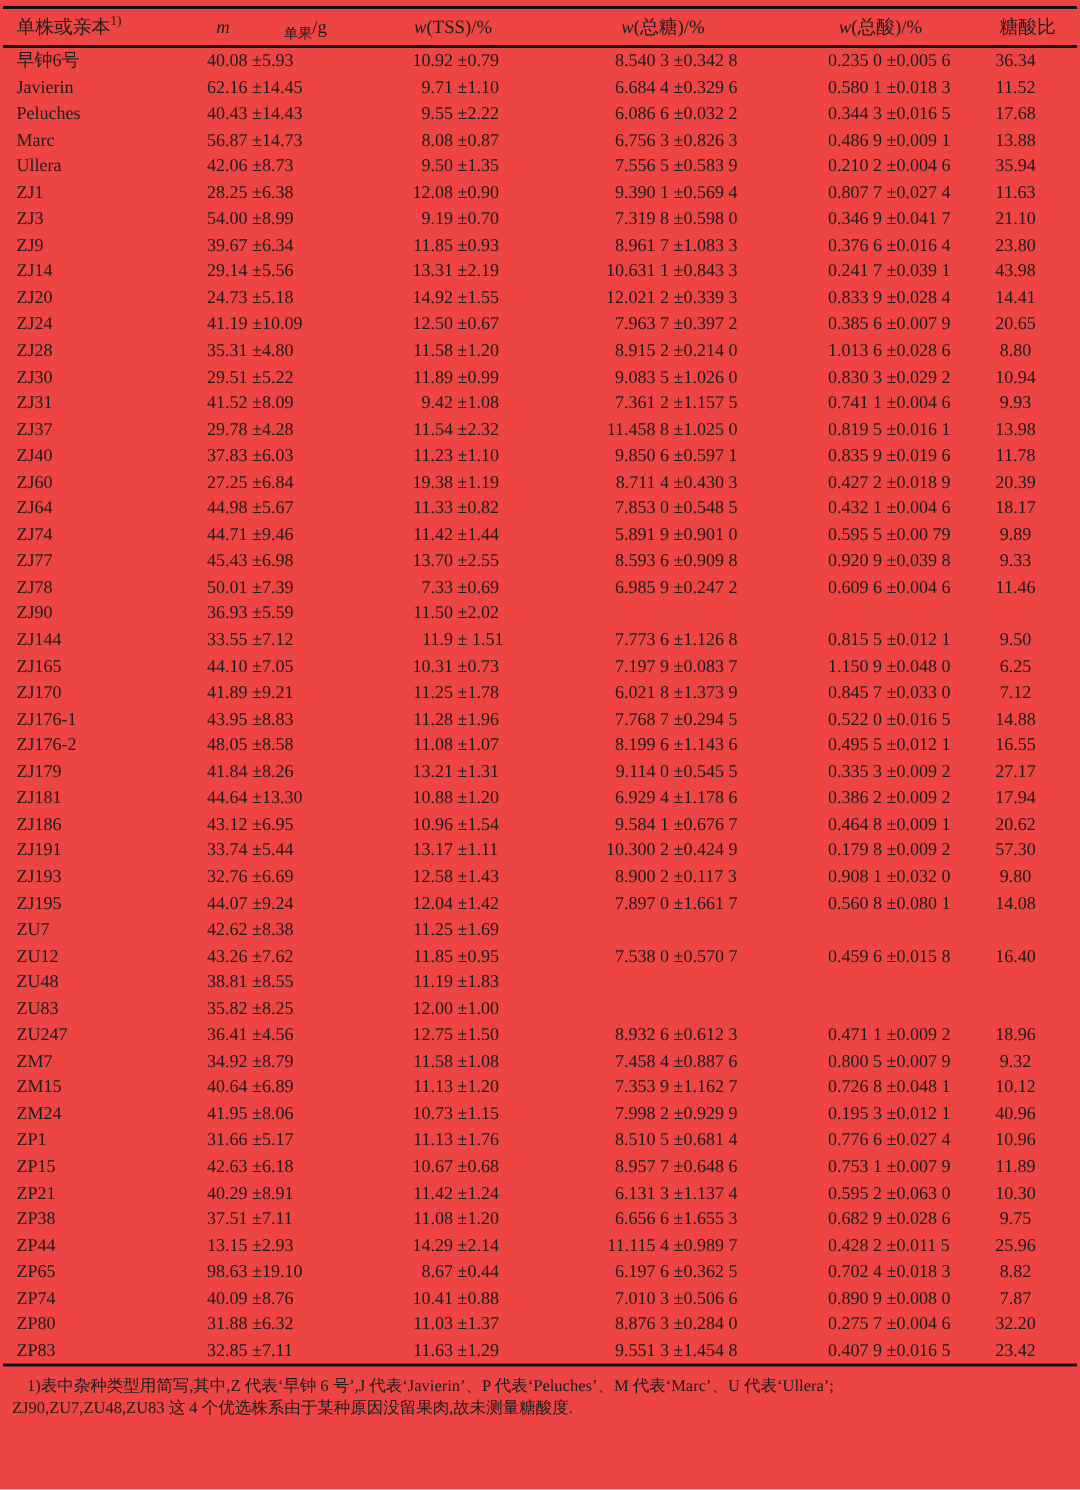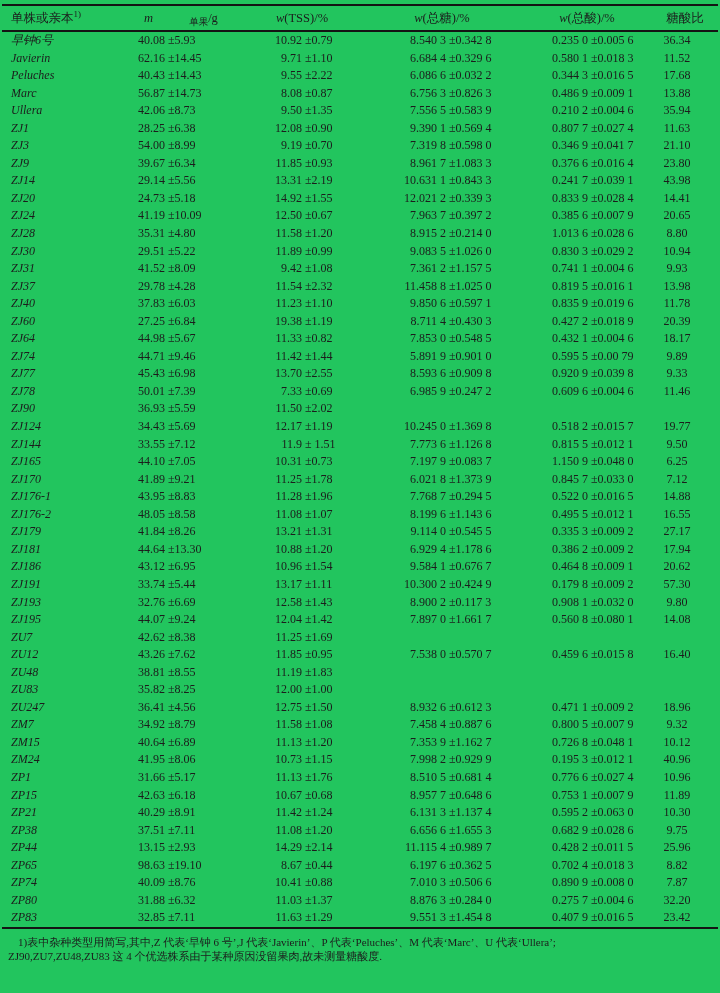--- a/index.html
+++ b/index.html
@@ -1,18 +1,18 @@
 <!DOCTYPE html>
 <html><head>
 <meta charset="utf-8">
 <style>
   html,body{margin:0;padding:0;background:#ffffff;}
   .page{
     width:720px;height:993px;overflow:hidden;box-sizing:border-box;
-    background:#22c55e;color:#1c1c1c;
+    background:#ef4444;color:#1c1c1c;
     font-family:"Liberation Serif","DejaVu Serif",serif;
     padding-top:4px;
   }
   table.data{
     width:716px;margin:0 2px;border-collapse:collapse;table-layout:fixed;
     border-top:2px solid #141414;border-bottom:2px solid #141414;
   }
   col.w1{width:118px}col.w2{width:122px}col.w3{width:120px}
   col.w4{width:160px}col.w5{width:130px}col.w6{width:66px}
   thead th{
@@ -21,21 +21,21 @@
     text-align:center;padding:0;vertical-align:middle;white-space:nowrap;
   }
   thead th.c1{text-align:left;padding-left:9px;}
   thead th sup{font-size:9px;line-height:0;}
   thead th sub{font-size:9.5px;line-height:0;margin-left:36px;}
   thead th i{font-style:italic;}
   tbody td{
     font-size:12px;height:17.55px;line-height:17.55px;
     padding:0;vertical-align:middle;white-space:nowrap;overflow:hidden;
   }
-  td.c1{text-align:left;padding-left:9px;font-style:italic;}
+  td.c1{text-align:left;padding-left:9px;}
   td.c2,td.c3,td.c4,td.c5{text-align:left;}
   .pa{display:inline-block;text-align:right;}
   .pb{display:inline-block;text-align:left;margin-left:3px;}
   td.c2 .pa{width:45px}
   td.c3 .pa{width:60px}
   td.c4 .pa{width:84px}
   td.c5 .pa{width:66px}
   td.c6{text-align:center;padding-right:16px;}
   .footnote{
     margin:6px 8px 0 8px;font-size:11px;line-height:14.5px;color:#1c1c1c;
@@ -236,28 +236,20 @@
         </tr>
         <tr>
           <td class="c1">ZJ90</td>
           <td class="c2"><span class="pa">36.93</span><span class="pb">±5.59</span></td>
           <td class="c3"><span class="pa">11.50</span><span class="pb">±2.02</span></td>
           <td class="c4"></td>
           <td class="c5"></td>
           <td class="c6"></td>
         </tr>
         <tr>
-          <td class="c1">ZJ124</td>
-          <td class="c2"><span class="pa">34.43</span><span class="pb">±5.69</span></td>
-          <td class="c3"><span class="pa">12.17</span><span class="pb">±1.19</span></td>
-          <td class="c4"><span class="pa">10.245 0</span><span class="pb">±1.369 8</span></td>
-          <td class="c5"><span class="pa">0.518 2</span><span class="pb">±0.015 7</span></td>
-          <td class="c6">19.77</td>
-        </tr>
-        <tr>
           <td class="c1">ZJ144</td>
           <td class="c2"><span class="pa">33.55</span><span class="pb">±7.12</span></td>
           <td class="c3"><span class="pa">11.9</span><span class="pb">± 1.51</span></td>
           <td class="c4"><span class="pa">7.773 6</span><span class="pb">±1.126 8</span></td>
           <td class="c5"><span class="pa">0.815 5</span><span class="pb">±0.012 1</span></td>
           <td class="c6">9.50</td>
         </tr>
         <tr>
           <td class="c1">ZJ165</td>
           <td class="c2"><span class="pa">44.10</span><span class="pb">±7.05</span></td>

